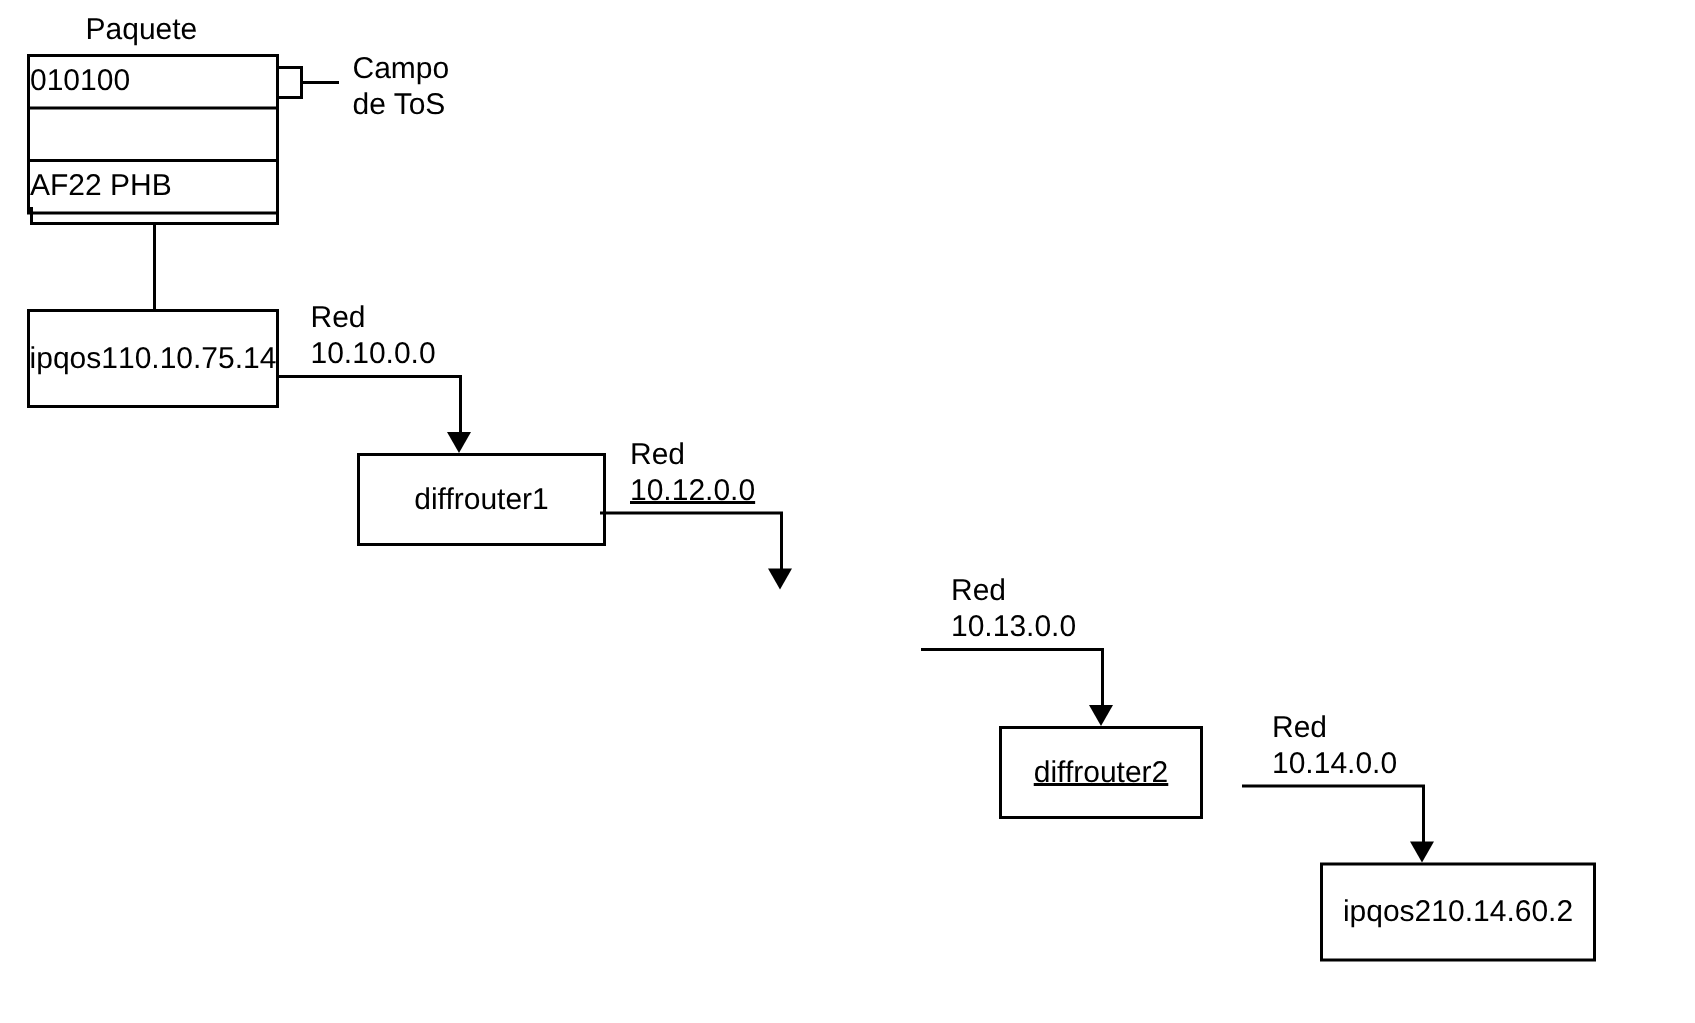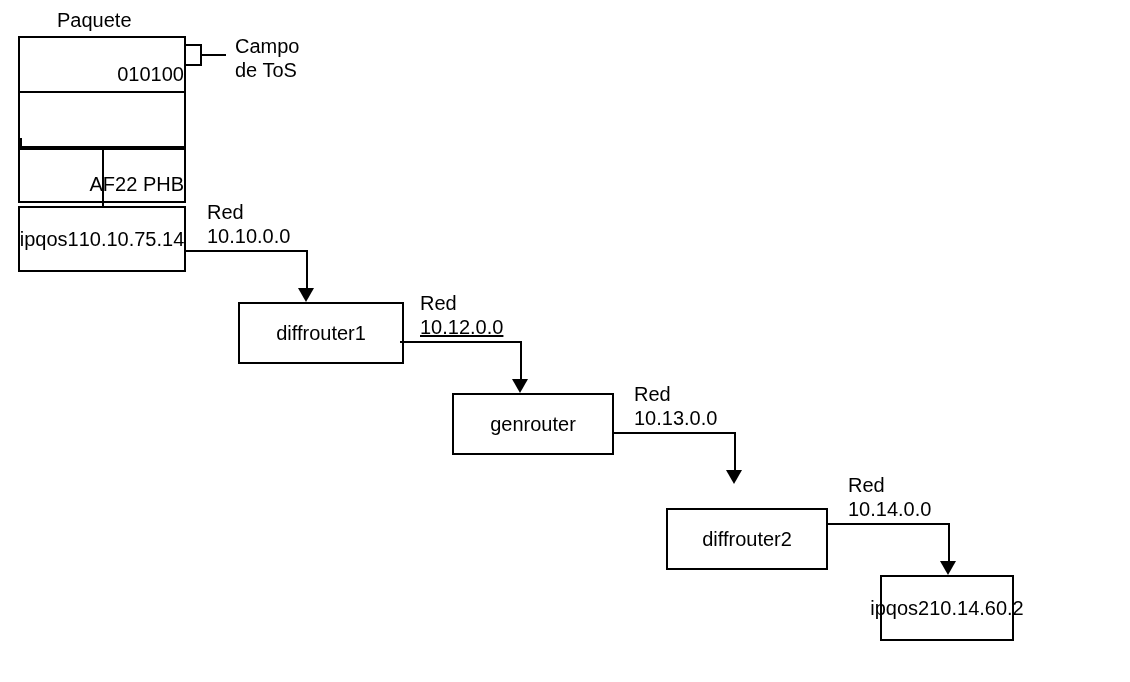--- a/index.html
+++ b/index.html
@@ -28,22 +28,21 @@
     border: 2px solid #000;
     background: #fff;
     box-sizing: border-box;
   }
   
   .pkt-row {
     height: 33px;
     border-bottom: 2px solid #000;
     display: flex;
     align-items: center;
-    justify-content: flex-end;
-    margin-top: 20px;
+    justify-content: flex-start;
   }
   .pkt-row:last-child { border-bottom: none; }
   
   .bracket-h {
     position: absolute;
     height: 0;
     border-top: 2px solid #000;
   }
   .bracket-v {
     position: absolute;
@@ -120,38 +119,35 @@
 <div class="node-box" style="left:238px; top:302px; width:166px; height:62px;">
   <span>diffrouter1</span>
 </div>
 
 <div class="label" style="left:420px; top:291px;">Red</div>
 <div class="label" style="left:420px; top:315px;text-decoration:underline;">10.12.0.0</div>
 <div class="hline" style="left:400px; top:341px; width:120px;"></div>
 <div class="vline" style="left:520px; top:341px; height:40px;"></div>
 <div class="arrow-down" style="left:512px; top:379px;"></div>
 
-<div class="node-box" style="left:452px; top:393px; width:162px; height:62px;">
-  <span>genrouter</span>
-</div>
 
 <div class="label" style="left:634px; top:382px;">Red</div>
 <div class="label" style="left:634px; top:406px;">10.13.0.0</div>
 <div class="hline" style="left:614px; top:432px; width:120px;"></div>
 <div class="vline" style="left:734px; top:432px; height:40px;"></div>
 <div class="arrow-down" style="left:726px; top:470px;"></div>
 
-<div class="node-box" style="left:666px; top:508px; width:162px; height:62px;">
+<div class="node-box" style="left:666px; top:484px; width:136px; height:62px;text-decoration:underline;">
   <span>diffrouter2</span>
 </div>
 
 <div class="label" style="left:848px; top:473px;">Red</div>
 <div class="label" style="left:848px; top:497px;text-align:center;">10.14.0.0</div>
 <div class="hline" style="left:828px; top:523px; width:120px;"></div>
 <div class="vline" style="left:948px; top:523px; height:40px;"></div>
 <div class="arrow-down" style="left:940px; top:561px;"></div>
 
-<div class="node-box" style="left:880px; top:575px; width:134px; height:66px;">
+<div class="node-box" style="left:880px; top:575px; width:184px; height:66px;">
   <span>ipqos2</span>
   <span>10.14.60.2</span>
 </div>
 
 </div>
 
 </body></html>

